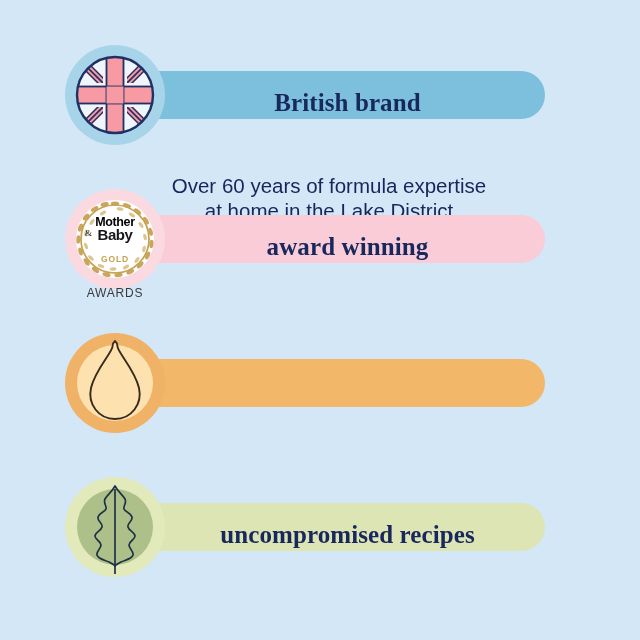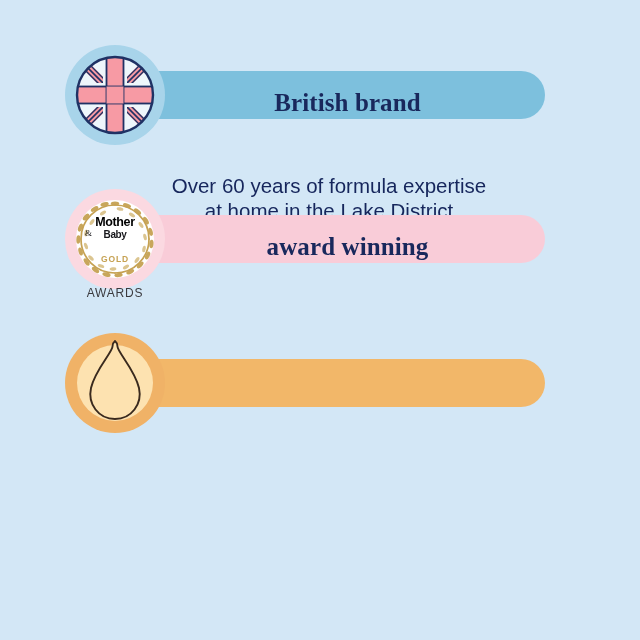--- a/index.html
+++ b/index.html
@@ -134,21 +134,21 @@
     font-size: 12.5px;
     line-height: 12.5px;
     color: #000000;
     letter-spacing: -0.4px;
   }
   .badge-line2 {
     position: absolute;
     left: 0; top: 40px; width: 100px;
     font-family: "Liberation Sans", sans-serif;
     font-weight: bold;
-    font-size: 10px;
+    font-size: 15px;
     line-height: 12.5px;
     color: #16161a;
     letter-spacing: -0.4px;
   }
   .badge-amp {
     position: absolute;
     left: 20px; top: 39px;
     font-family: "Liberation Serif", serif;
     font-size: 9px;
     color: #16161a;
@@ -291,14 +291,39 @@
         <div class="icon-outer" id="io-2" style="background: rgb(240, 178, 103);"></div>
         <div class="icon-inner" id="ii-2" style="background: rgb(253, 226, 176);"></div>
         <svg class="icon-svg" viewBox="0 0 100 100">
           <path d="M50 8 C50 8 47.5 10 47.5 13.5 C47.5 19 30 37 26 55 C22.5 71 33.5 86 50 86 C66.5 86 77.5 71 74 55 C70 37 52.5 19 52.5 13.5 C52.5 10 50 8 50 8 Z" fill="#fde2b0" stroke="#3a2a1e" stroke-width="1.9" stroke-linejoin="round"></path>
         </svg>
       </div>
     </div>
 
   </div>
 
+  <div class="feature" id="row-3">
+    <div class="feature-bar">
+      <div class="pill" id="pill-3" style="background: rgb(221, 229, 180);"></div>
+      <div class="pill-title">uncompromised recipes</div>
+      <div class="icon-wrap">
+        <div class="icon-outer" id="io-3" style="background: rgb(226, 234, 187);"></div>
+        <div class="icon-inner" id="ii-3" style="background: rgb(173, 192, 138);"></div>
+        <svg class="icon-svg" viewBox="0 0 100 100">
+          <path d="M50 9
+                   C53 15 58 18 60 22 C62 26 58 29 59 32
+                   C60 35 66 36 67 40 C68 44 62 46 63 50
+                   C64 54 70 55 70 59 C70 63 64 64 64 68
+                   C64 72 69 74 68 78 C67 82 60 83 56 85
+                   C53 86.5 51 87.5 50 89
+                   C49 87.5 47 86.5 44 85 C40 83 33 82 32 78
+                   C31 74 36 72 36 68 C36 64 30 63 30 59
+                   C30 55 36 54 37 50 C38 46 32 44 33 40
+                   C34 36 40 35 41 32 C42 29 38 26 40 22
+                   C42 18 47 15 50 9 Z" fill="none" stroke="#1f3145" stroke-width="1.7" stroke-linejoin="round"></path>
+          <line x1="50" y1="12" x2="50" y2="97" stroke="#1f3145" stroke-width="1.7"></line>
+        </svg>
+      </div>
+    </div>
+
+  </div>
 
 </div>
 
 </body></html>

